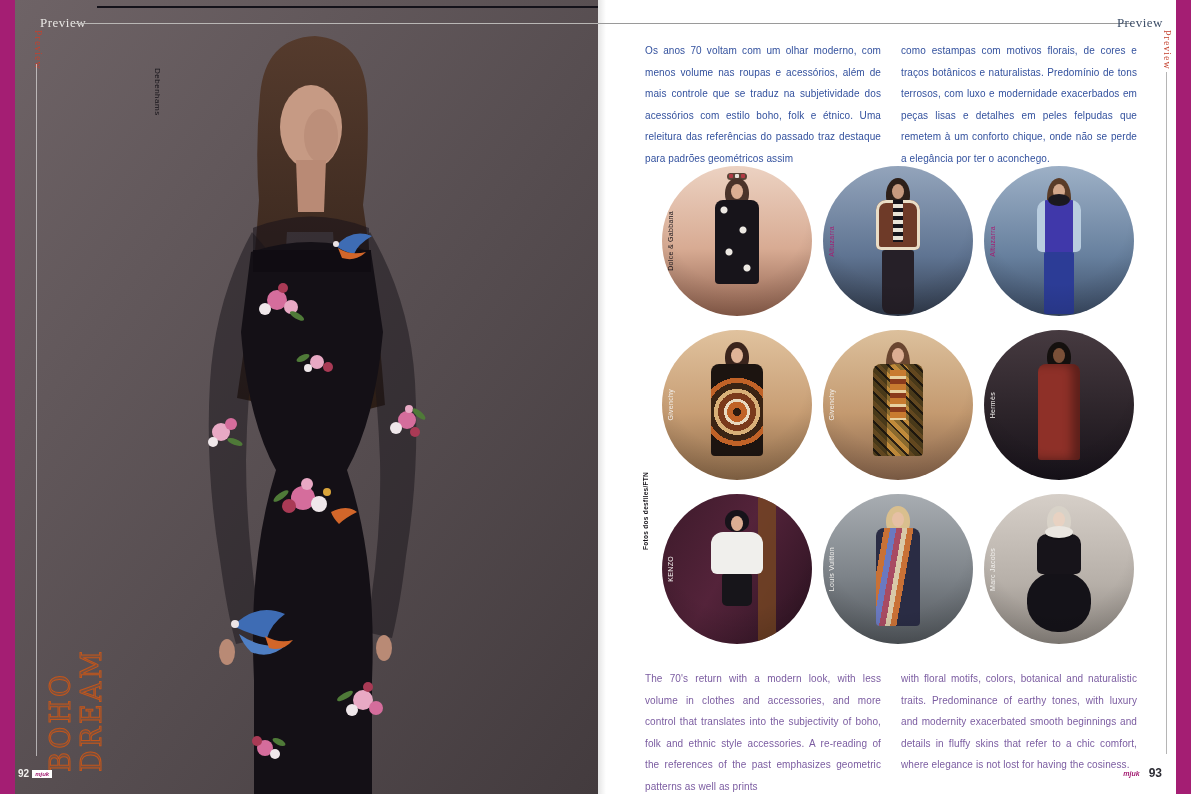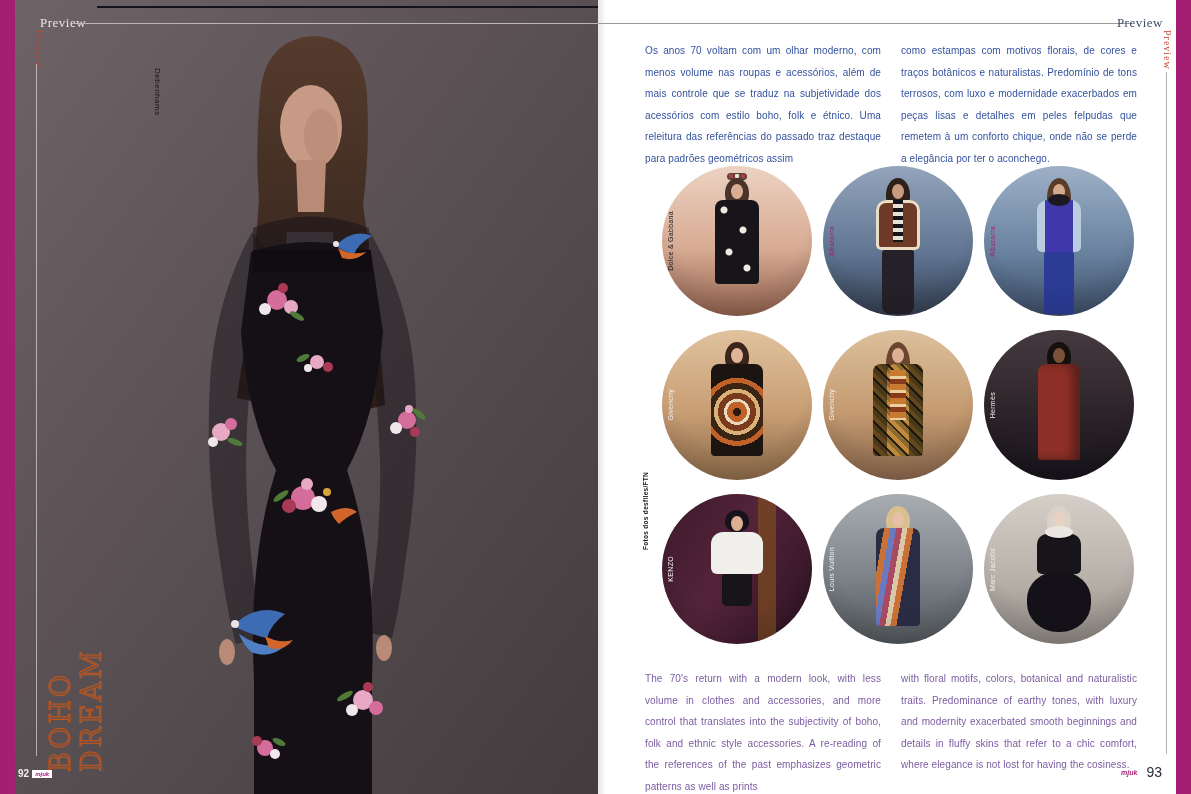--- a/index.html
+++ b/index.html
@@ -147,21 +147,21 @@
   .c9 .ph-bg{background:linear-gradient(180deg,#d6cfc8 0%,#b6afa8 60%,#8a847e 100%);}
   .c9 .ph-hair{background:#d8d2c8;} .c9 .ph-face{background:#e8d2c2;}
   .c9 .ph-top{top:40px;height:40px;width:44px;background:#17141a;}
   .c9 .ph-bottom{top:78px;width:64px;height:60px;background:#141218;border-radius:45% 45% 48% 48%;}
   .c9 .ph-extra{left:50%;top:32px;width:28px;height:12px;transform:translateX(-50%);
       border-radius:50%;background:#eae6e0;box-shadow:0 2px 0 rgba(0,0,0,.2);}
   .c9 .credit span{color:#f3f1ee;}
 
   .folio-right{position:absolute;right:14px;bottom:14px;display:flex;align-items:center;gap:3px;}
   .folio-right .logo{color:#a41e73;font-size:7px;font-weight:bold;font-style:italic;}
-  .folio-right .num{color:#2c2c34;font-size:14px;font-weight:normal;padding-left:6px;}
+  .folio-right .num{color:#2c2c34;font-size:12px;font-weight:bold;padding-left:6px;}
 </style>
 </head>
 <body>
 
 <div class="spread">
 
   <div class="bar left"></div>
   <div class="bar right"></div>
 
   <div class="page-left">

